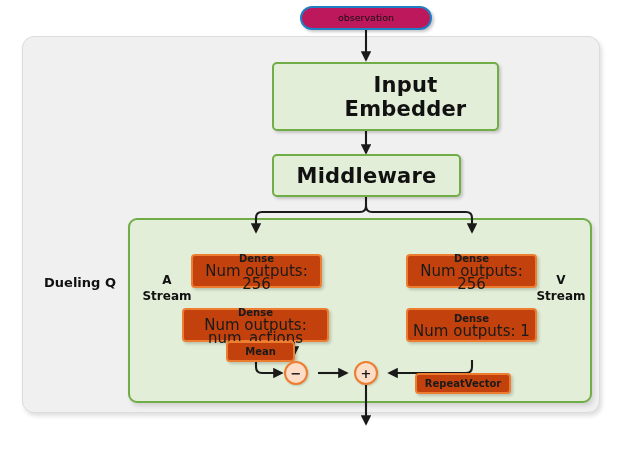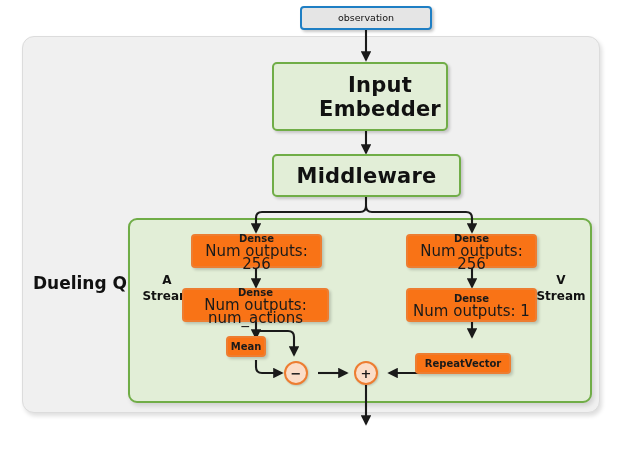--- a/index.html
+++ b/index.html
@@ -46,28 +46,29 @@
     justify-content: center;
     text-align: center;
     border-radius: 5px;
     box-shadow: 2px 2px 3px rgba(0,0,0,0.18);
   }
   .node.green {
     background: #e2eed7;
     border: 2px solid #70ad47;
   }
   .node.orange {
-    background: #f97316;
+    background: #c2410c;
     border: 2px solid #ed7d31;
     border-radius: 4px;
+    margin-top: 20px;
   }
   .node.blue {
-    background: #e5e5e5;
+    background: #be185d;
     border: 2px solid #1f7fc4;
-    border-radius: 4px;
+    border-radius: 12px;
     box-shadow: 2px 2px 3px rgba(0,0,0,0.22);
   }
   .big-label {
     font-size: 21px;
     font-weight: bold;
     color: #111111;
     letter-spacing: 0.2px;
   }
   .sm-title {
     font-size: 10px;
@@ -103,21 +104,21 @@
     box-shadow: 1px 1px 2px rgba(0,0,0,0.15);
   }
   
   .free-label {
     position: absolute;
     text-align: center;
     font-weight: bold;
     color: #111111;
   }
   .free-label.head {
-    font-size: 17px;
+    font-size: 13px;
     line-height: 22px;
   }
   .free-label.stream {
     font-size: 12px;
     line-height: 16px;
   }
   svg.wires {
     position: absolute;
     left: 0; top: 0;
     width: 627px; height: 460px;
@@ -166,21 +167,21 @@
 
       <path d="M 366 385 L 366 424" marker-end="url(#arrow)"></path>
     </g>
   </svg>
 
   <div class="node blue" style="left:300px; top:6px; width:132px; height:24px;">
     <span class="io-label">observation</span>
   </div>
 
 
-  <div class="node green" style="left:272px; top:62px; width:176px; height:69px;padding-left:40px;">
+  <div class="node green" style="left:272px; top:62px; width:227px; height:69px;padding-left:40px;">
     <span class="big-label">Input Embedder</span>
   </div>
 
   <div class="node green" style="left:272px; top:154px; width:189px; height:43px;">
     <span class="big-label">Middleware</span>
   </div>
 
   <div class="free-label head" style="left:32px; top:272px; width:96px;">
     <div>Dueling Q</div>
   </div>
@@ -198,21 +199,21 @@
   <div class="node orange" style="left:191px; top:234px; width:131px; height:34px;">
     <span class="sm-title">Dense</span>
     <span class="sm-sub">Num outputs: 256</span>
   </div>
 
   <div class="node orange" style="left:191px; top:288px; width:147px; height:34px; left:182px;">
     <span class="sm-title">Dense</span>
     <span class="sm-sub">Num outputs: num_actions</span>
   </div>
 
-  <div class="node orange" style="left:226px; top:336px; width:40px; height:21px;">
+  <div class="node orange" style="left:226px; top:321px; width:69px; height:21px;">
     <span class="sm-title">Mean</span>
   </div>
 
   <div class="node orange" style="left:406px; top:234px; width:131px; height:34px;">
     <span class="sm-title">Dense</span>
     <span class="sm-sub">Num outputs: 256</span>
   </div>
 
   <div class="node orange" style="left:406px; top:288px; width:131px; height:34px;">
     <span class="sm-title">Dense</span>

